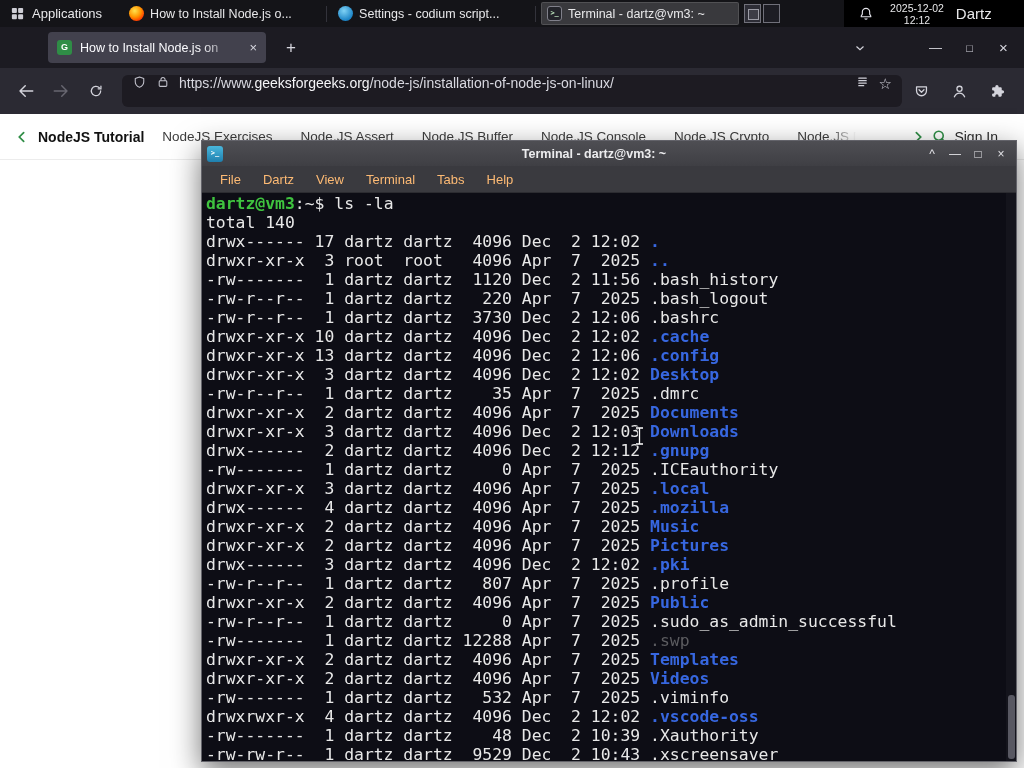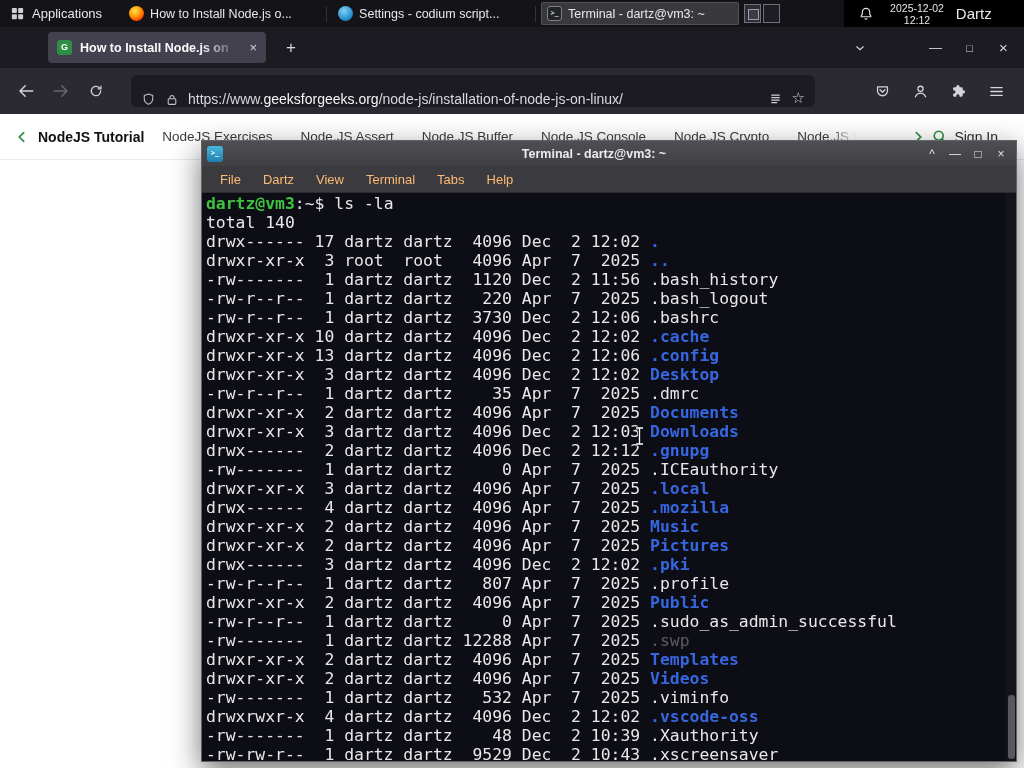--- a/index.html
+++ b/index.html
@@ -34,36 +34,36 @@
 
   
   .ff{position:absolute;top:27px;left:0;width:1024px;bottom:0;display:flex;flex-direction:column;background:#fff;z-index:1;}
   .tabbar{height:41px;background:#1c1b22;flex:none;position:relative;}
   .tab{position:absolute;left:48px;top:5px;width:218px;height:31px;background:#42414d;border-radius:4px;
        display:flex;align-items:center;padding:0 9px;gap:8px;color:#fbfbfe;font-size:12.5px;box-sizing:border-box;}
   .gfg-fav{width:15px;height:15px;border-radius:3px;background:#2f8d46;color:#fff;flex:none;
            font:bold 9px/15px "Liberation Sans",sans-serif;text-align:center;}
   .tab-title{flex:1;overflow:hidden;white-space:nowrap;
      -webkit-mask-image:linear-gradient(90deg,#000 75%,transparent 98%);
-             mask-image:linear-gradient(90deg,#000 75%,transparent 98%);font-weight:bold;}
+             mask-image:linear-gradient(90deg,#000 75%,transparent 98%);}
   .tab-close{flex:none;color:#d7d7df;font-size:13px;}
   .newtab{position:absolute;left:277px;top:7px;width:28px;height:28px;border-radius:4px;color:#d7d7df;
           font-size:17px;display:flex;align-items:center;justify-content:center;}
   .alltabs{position:absolute;right:150px;top:7px;width:28px;height:28px;display:flex;align-items:center;
            justify-content:center;color:#d7d7df;}
   .winctl{position:absolute;top:0;height:41px;width:33px;display:flex;align-items:center;justify-content:center;
           color:#d7d7df;font-size:13px;}
   .wc-min{right:72px;} .wc-max{right:38px;font-size:11px;} .wc-close{right:4px;font-size:15px;}
 
   .navbar{height:46px;background:#2b2a33;flex:none;display:flex;align-items:center;padding:0 10px;gap:3px;}
   .nav-icon{width:32px;height:32px;border-radius:4px;display:flex;align-items:center;justify-content:center;
             color:#d4d4dc;flex:none;}
   .nav-icon.disabled{color:#686771;}
-  .urlbar{width:684px;height:32px;margin-left:16px;background:#1d1b22;border-radius:6px;display:flex;
-          align-items:flex-end;padding:0 10px;gap:9px;color:#b9b9c3;box-sizing:border-box;flex:none;}
+  .urlbar{width:780px;height:32px;margin-left:7px;background:#1d1b22;border-radius:6px;display:flex;
+          align-items:flex-start;padding:0 10px;gap:9px;color:#b9b9c3;box-sizing:border-box;flex:none;}
   .url-text{flex:1;font-size:14px;white-space:nowrap;overflow:hidden;color:#d8d8e0;}
   .url-text .domain{color:#f5f5f8;}
   .star{font-size:15px;color:#cfcfd8;}
   .right-icons{margin-left:auto;display:flex;gap:6px;padding-right:2px;}
 
   .gfgbar{height:37px;background:#fff;border-bottom:1px solid #ececec;flex:none;display:flex;
           align-items:center;padding:4px 14px;color:#2f2f2f;justify-content:space-between;}
   .gfg-chev{display:flex;flex:none;}
   .gfg-primary{font-size:14px;font-weight:700;margin:0 18px 0 8px;white-space:nowrap;color:#111;}
   .gfg-links{display:flex;gap:28px;overflow:hidden;width:694px;font-size:13.5px;color:#3d3d3d;

